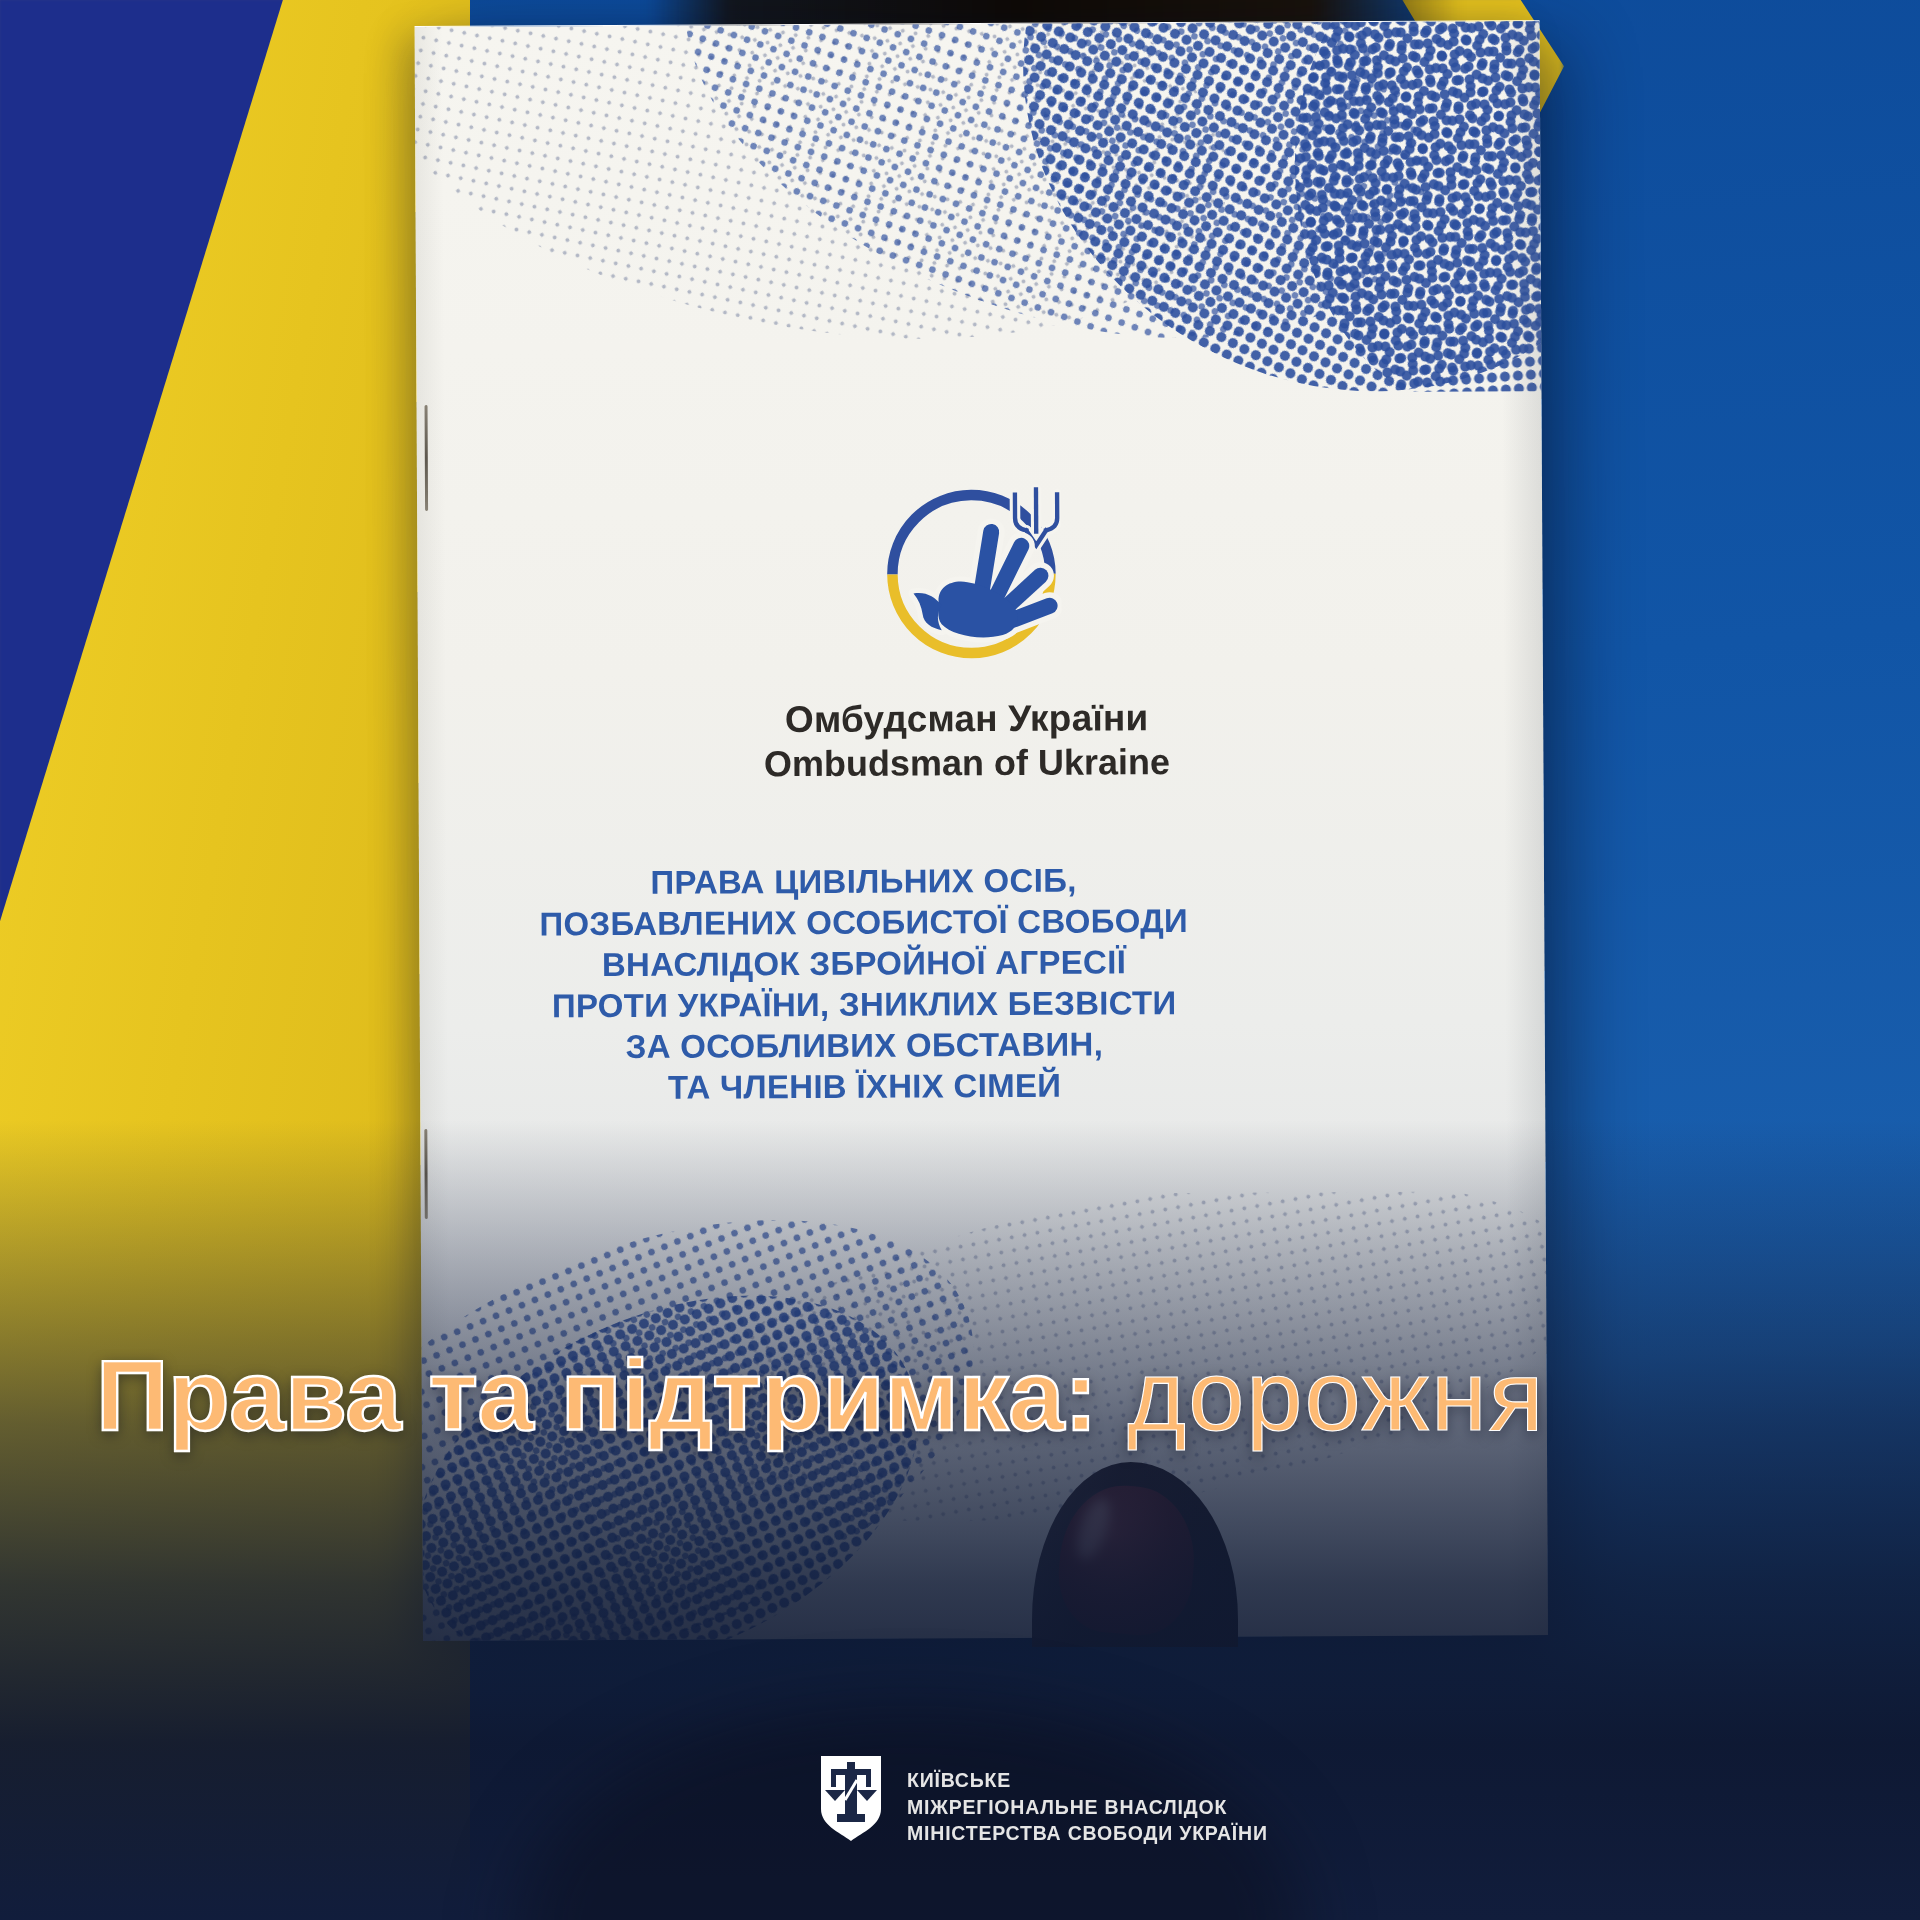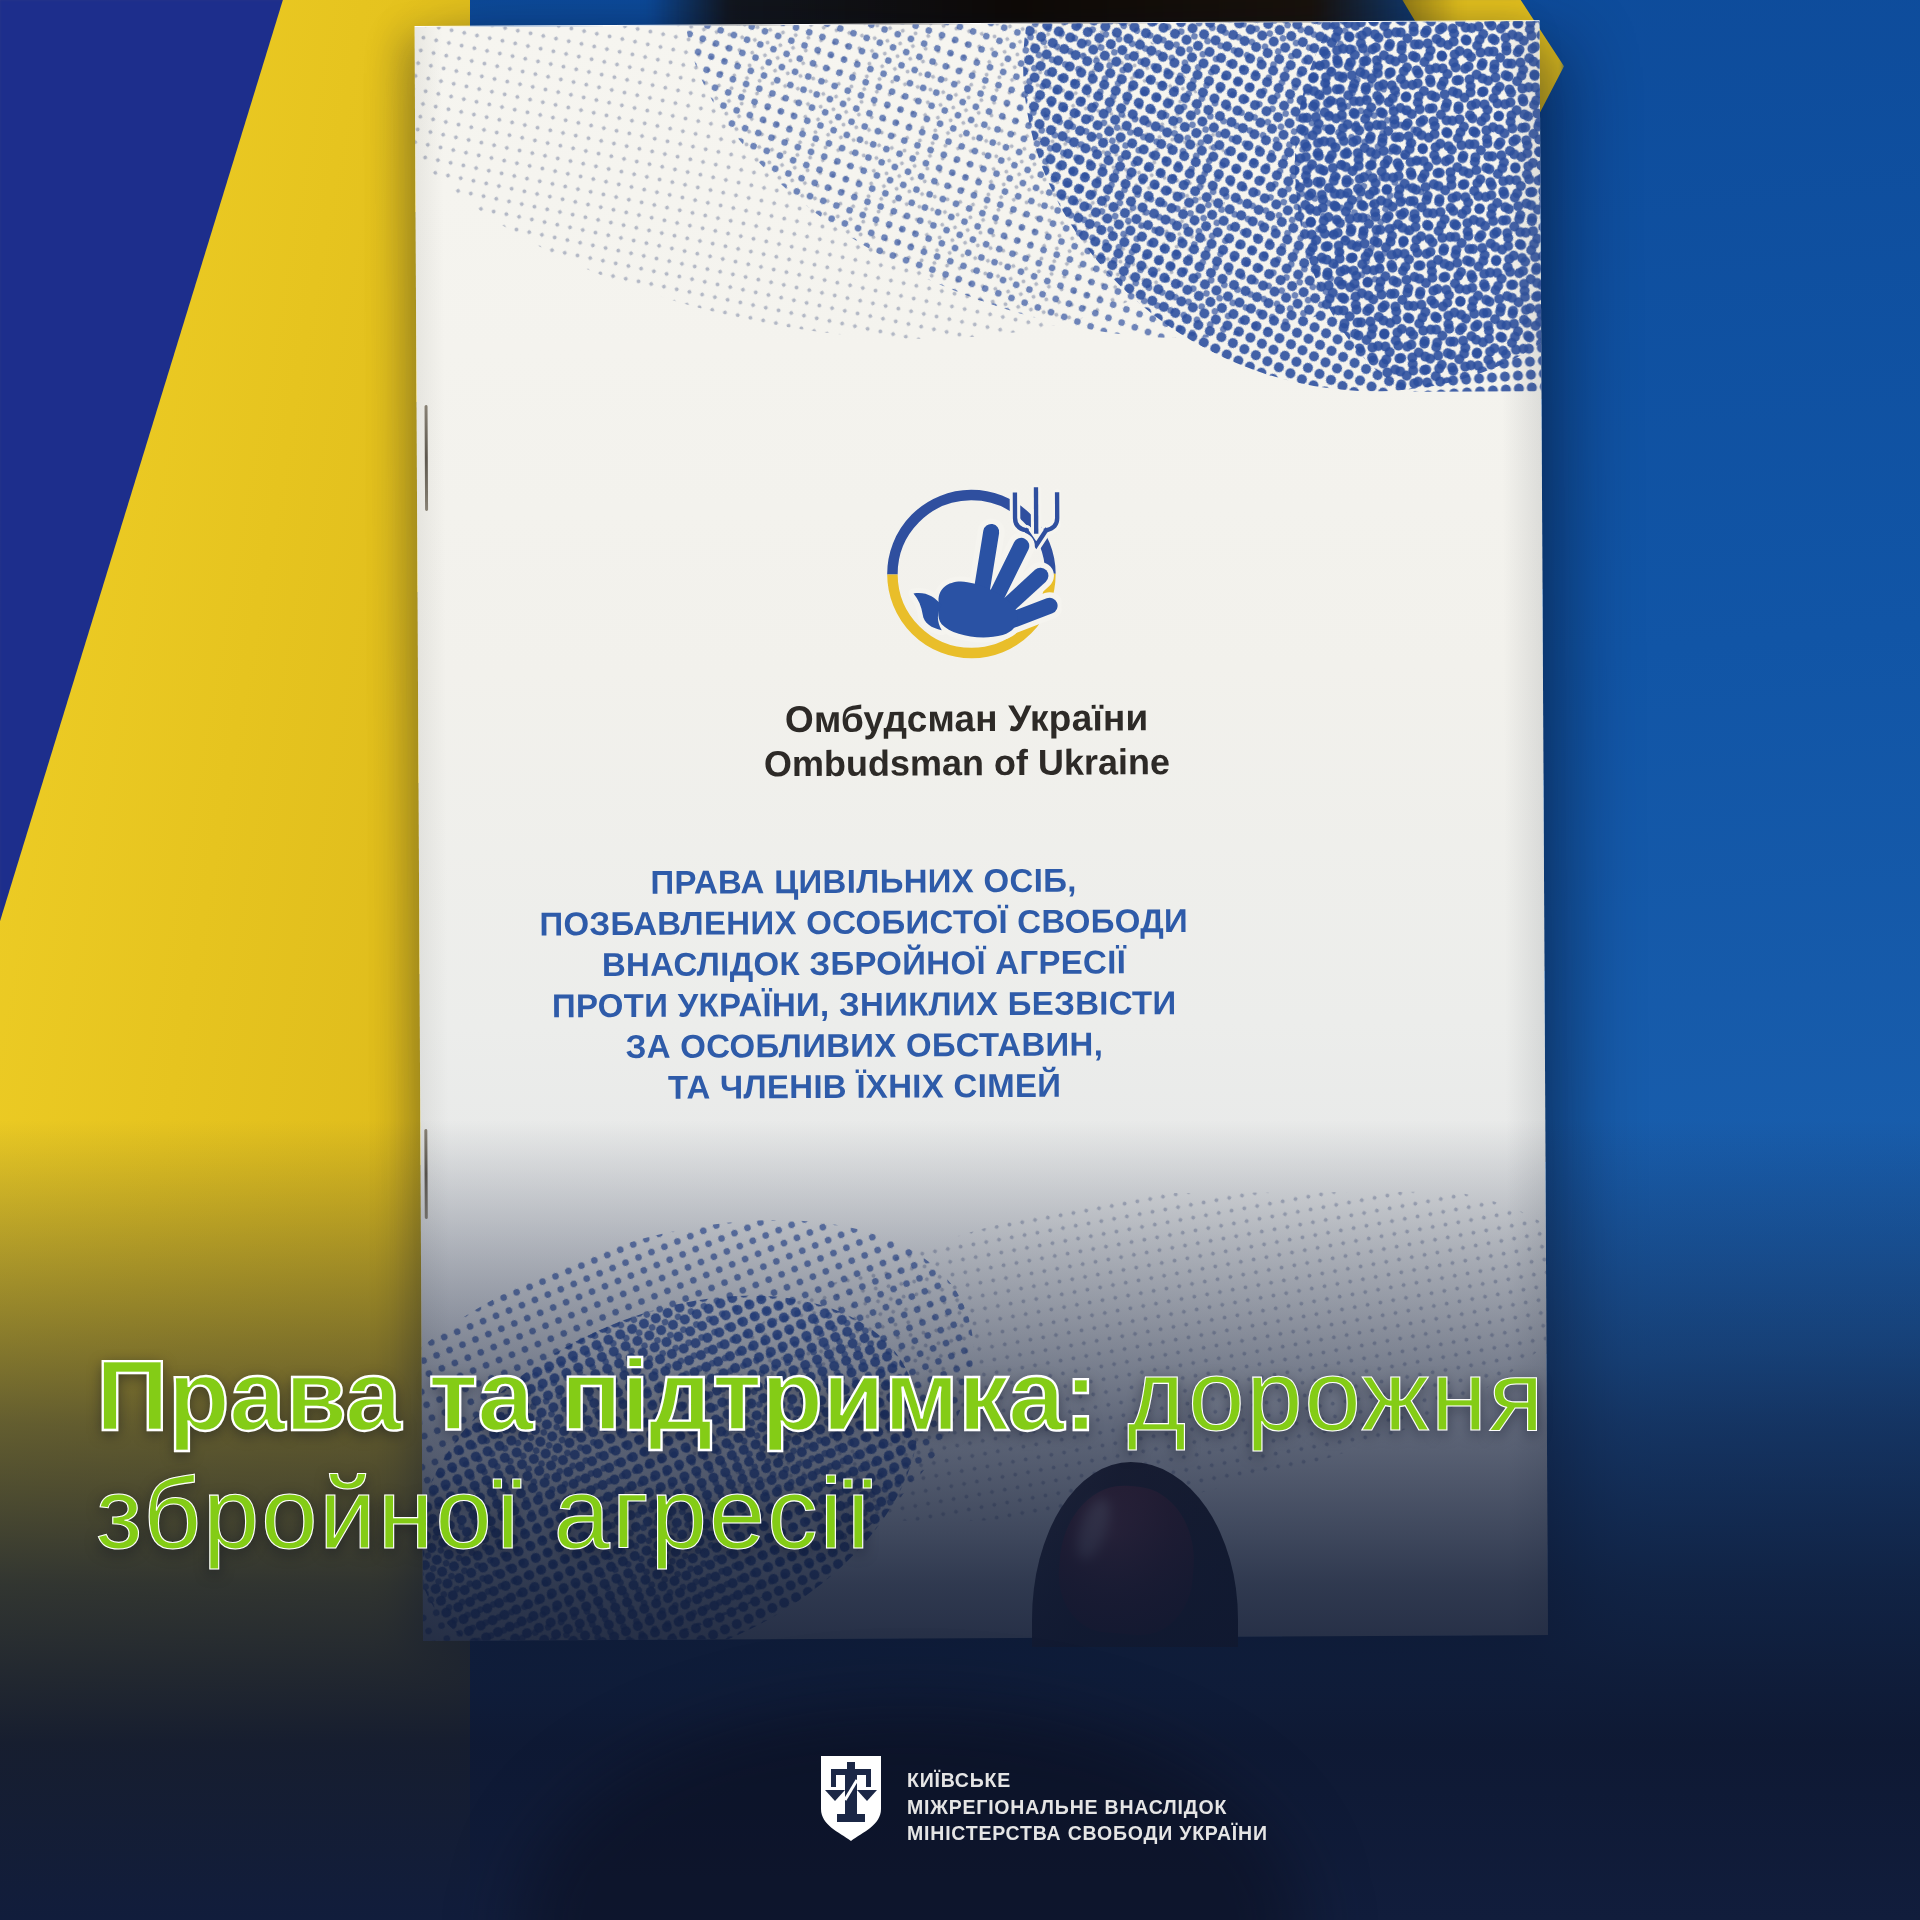--- a/index.html
+++ b/index.html
@@ -70,21 +70,21 @@
     border-radius:50%;background:rgba(235,235,240,.35);filter:blur(6px);transform:rotate(14deg);}
 
   
   .overlay{position:absolute;left:0;top:1120px;width:100%;height:800px;
     background:linear-gradient(180deg,rgba(18,29,58,0) 0%,rgba(18,29,58,.30) 18%,
       rgba(17,28,56,.62) 38%,rgba(15,26,52,.84) 58%,rgba(14,23,48,.96) 78%,#111d3c 100%);}
   .hand-blur{position:absolute;left:520px;top:1705px;width:780px;height:430px;
     border-radius:50% 50% 0 0;background:rgba(9,14,30,.5);filter:blur(34px);}
 
   
-  .caption{position:absolute;left:96px;top:1336px;width:1800px;color:#84cc16;
+  .caption{position:absolute;left:96px;top:1336px;width:1800px;color:#fdba74;
     font-size:101px;line-height:118px;letter-spacing:-.5px;
     text-shadow:0 4px 14px rgba(8,12,30,.5);}
   .cap-line{white-space:nowrap;}
   .caption .lead{font-weight:bold;-webkit-text-stroke:2.3px #fff;}
   .caption .rest{font-weight:normal;-webkit-text-stroke:1.1px #fff;letter-spacing:2px;}
 
   
   .footer{position:absolute;left:818px;top:1754px;display:flex;gap:23px;color:#e5e5e5;}
   .footer-text{padding-top:13px;font-size:19.5px;font-weight:bold;line-height:26.5px;
     letter-spacing:.8px;white-space:nowrap;}
@@ -183,21 +183,20 @@
 
   <div class="thumb">
     <div class="thumb-nail"></div>
   </div>
 
   <div class="overlay"></div>
   <div class="hand-blur"></div>
 
   <div class="caption">
     <div class="cap-line"><span class="lead">Права та підтримка:</span><span class="rest"> дорожня</span></div>
-    <div class="cap-line rest">збройної агресії</div>
   </div>
 
   <div class="footer">
     <svg width="66" height="88" viewBox="0 0 66 88">
       <path d="M33 87 C21 78 3 71 3 55 V2 H63 V55 C63 71 45 78 33 87 Z" fill="#ffffff"></path>
       <g fill="#1b2746">
         <rect x="29" y="8" width="8" height="7"></rect>
         <rect x="13" y="15" width="40" height="6"></rect>
         <rect x="13" y="21" width="5" height="12"></rect>
         <rect x="48" y="21" width="5" height="12"></rect>

